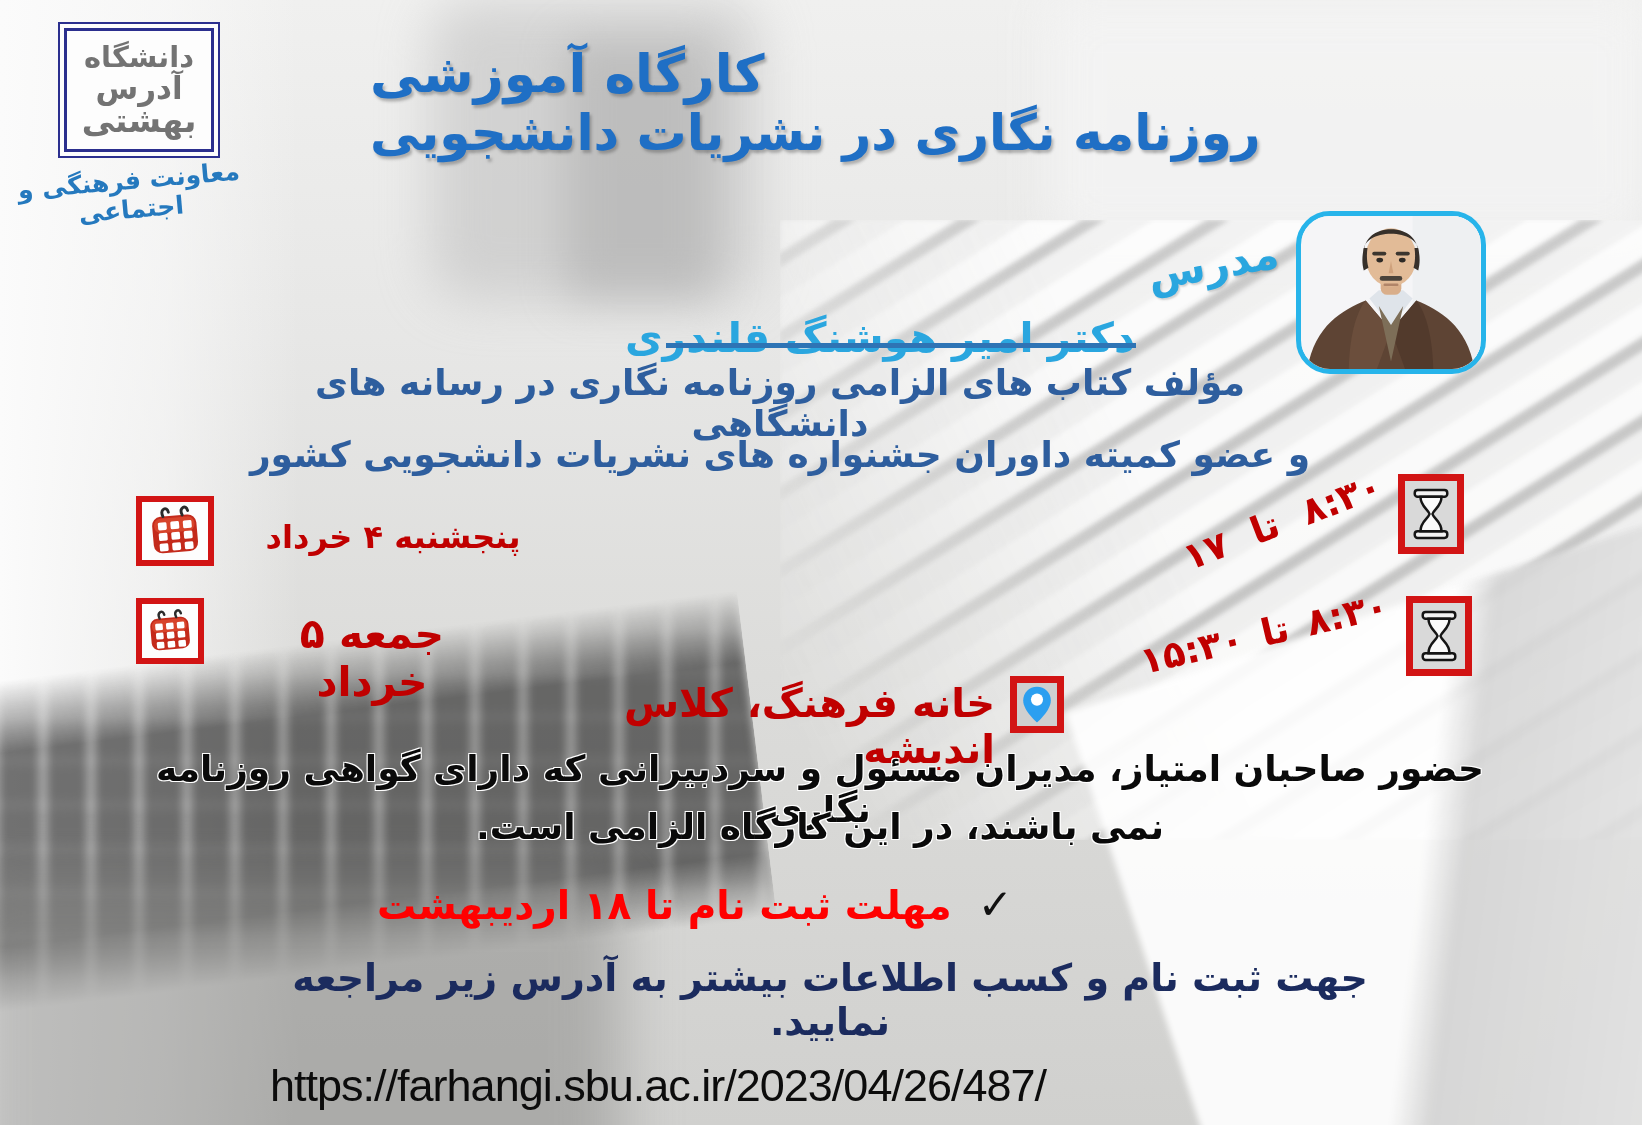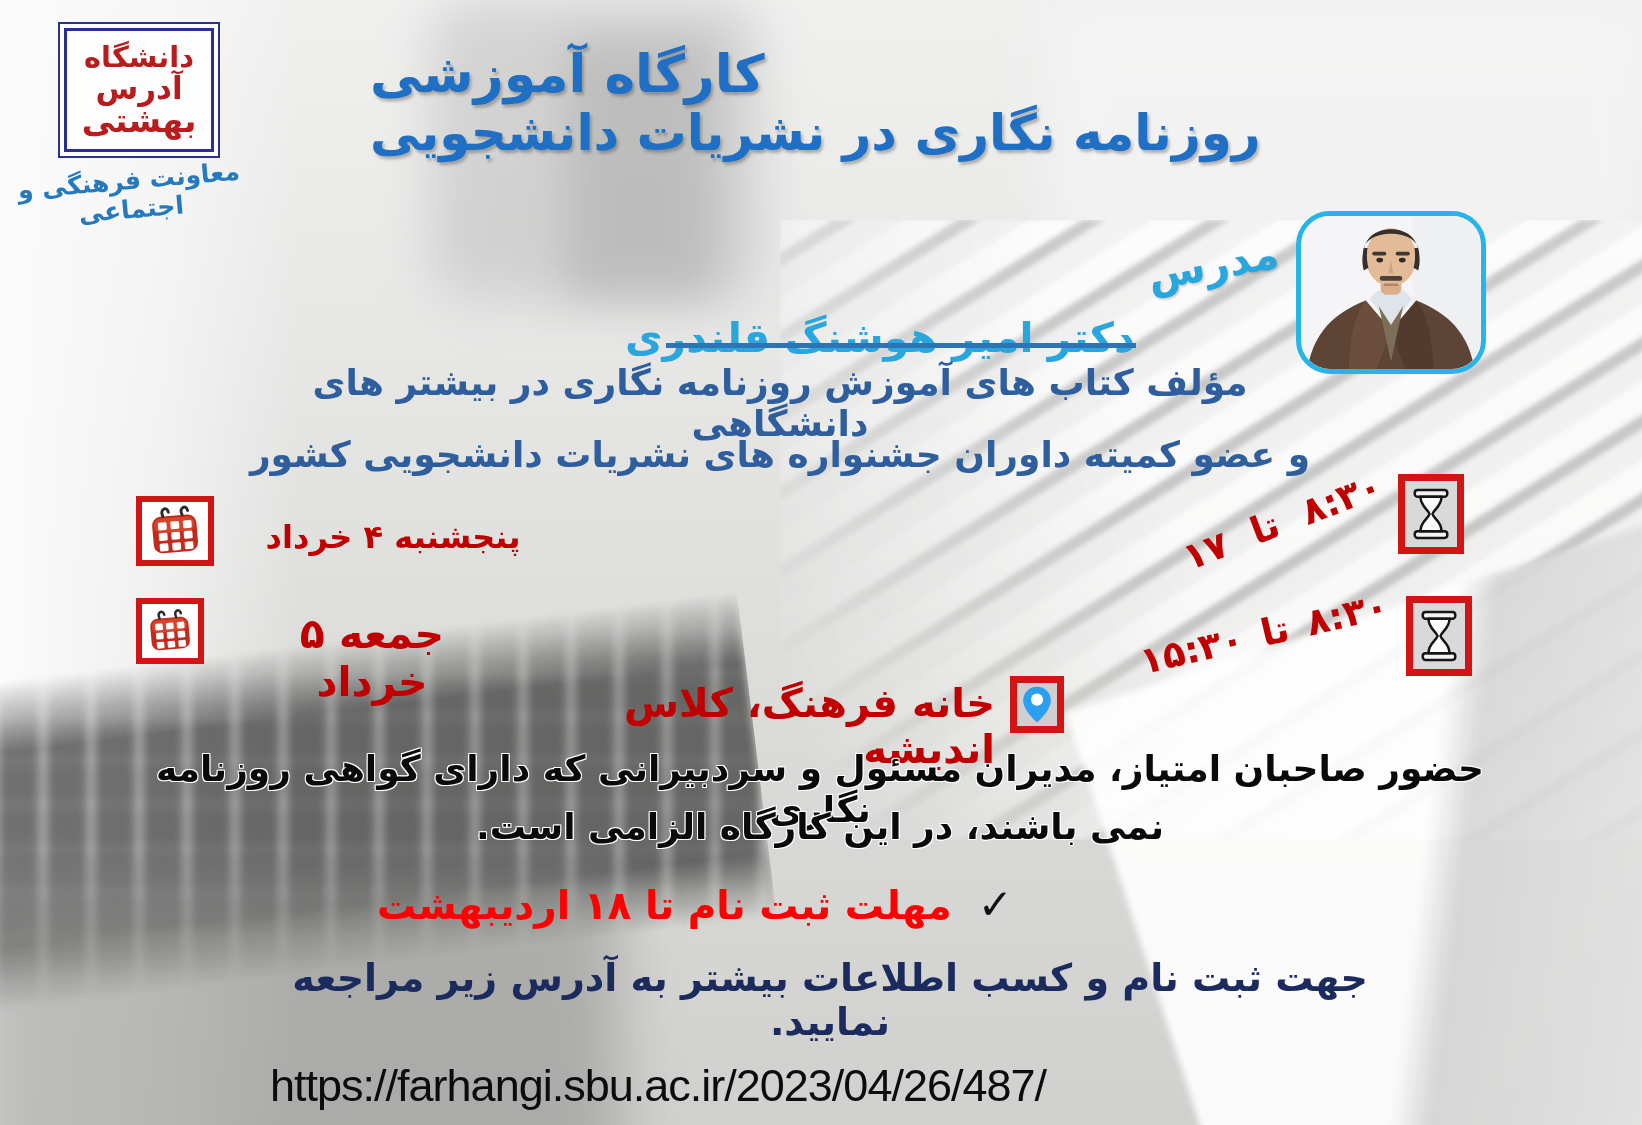--- a/index.html
+++ b/index.html
@@ -29,21 +29,21 @@
     -webkit-mask-image:linear-gradient(180deg,transparent 0,#000 22%,#000 80%,transparent 100%);
     mask-image:linear-gradient(180deg,transparent 0,#000 22%,#000 80%,transparent 100%);}
   .bg-desk{left:-40px;top:880px;width:660px;height:320px;background:#8d8d8b;filter:blur(30px);opacity:.55;}
 
   .el{position:absolute;z-index:5;}
   .fa{direction:rtl;font-weight:bold;font-family:"DejaVu Sans",sans-serif;}
 
   .logo-square{left:58px;top:22px;width:158px;height:132px;background:#fdfdfd;
     border:2px solid #2B2F8E;box-shadow:inset 0 0 0 4px #fdfdfd,inset 0 0 0 7px #2B2F8E;
     display:flex;align-items:center;justify-content:center;text-align:center;}
-  .logo-text{color:#b91c1c;line-height:1.04;}
+  .logo-text{color:#737373;line-height:1.04;}
   .logo-text .l1{font-size:29px;display:block;}
   .logo-text .l2{font-size:31px;display:block;}
   .logo-text .l3{font-size:33px;display:block;}
   .logo-subtitle{left:16px;top:166px;width:228px;text-align:center;font-size:25px;color:#2579BE;transform:rotate(-5deg);}
 
   .title-block{left:370px;top:44px;width:1000px;text-align:left;color:#1F6FC5;
     text-shadow:2px 3px 3px rgba(60,60,60,.35);}
   .title-line1{font-size:52px;}
   .title-line2{font-size:50px;}
 
@@ -134,21 +134,21 @@
       <ellipse cx="83" cy="47" rx="3.6" ry="2.6" fill="#2e2a26"></ellipse>
       <ellipse cx="107" cy="47" rx="3.6" ry="2.6" fill="#2e2a26"></ellipse>
       <path d="M95 48 L92.5 61 L97.5 61 Z" fill="#cfa17c"></path>
       <rect x="83" y="64" width="24" height="5" rx="2.5" fill="#4A423A"></rect>
       <rect x="87" y="72" width="16" height="2.6" rx="1.3" fill="#b08468"></rect>
     </svg>
   </div>
 
   <div class="el fa instructor-name">دکتر امیر هوشنگ قلندری</div>
   <div class="el name-underline"></div>
-  <div class="el fa bio1">مؤلف کتاب های آموزش روزنامه نگاری در بیشتر های دانشگاهی</div>
+  <div class="el fa bio1">مؤلف کتاب های الزامی روزنامه نگاری در رسانه های دانشگاهی</div>
   <div class="el fa bio2">و عضو کمیته داوران جشنواره های نشریات دانشجویی کشور</div>
 
   <div class="el sq-icon hourglass1">
     <svg viewBox="0 0 46 58" width="44" height="56">
       <rect x="6" y="4" width="34" height="7" rx="3" fill="#f2f2f2" stroke="#151515" stroke-width="2.6"></rect>
       <rect x="6" y="47" width="34" height="7" rx="3" fill="#f2f2f2" stroke="#151515" stroke-width="2.6"></rect>
       <path d="M12 11 H34 C34 21 26 24 24.5 29 C26 34 34 37 34 47 H12 C12 37 20 34 21.5 29 C20 24 12 21 12 11 Z" fill="#fafafa" stroke="#151515" stroke-width="2.6"></path>
     </svg>
   </div>
   <div class="el fa time1">۸:۳۰ تا ۱۷</div>

